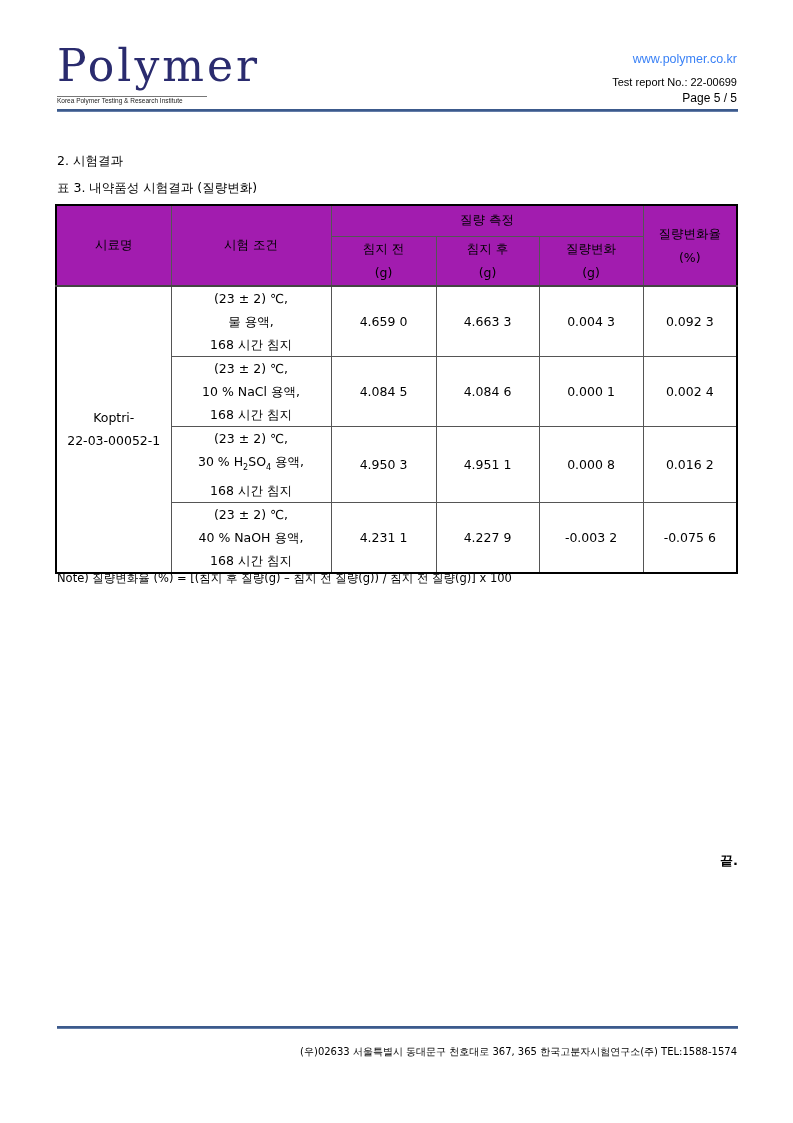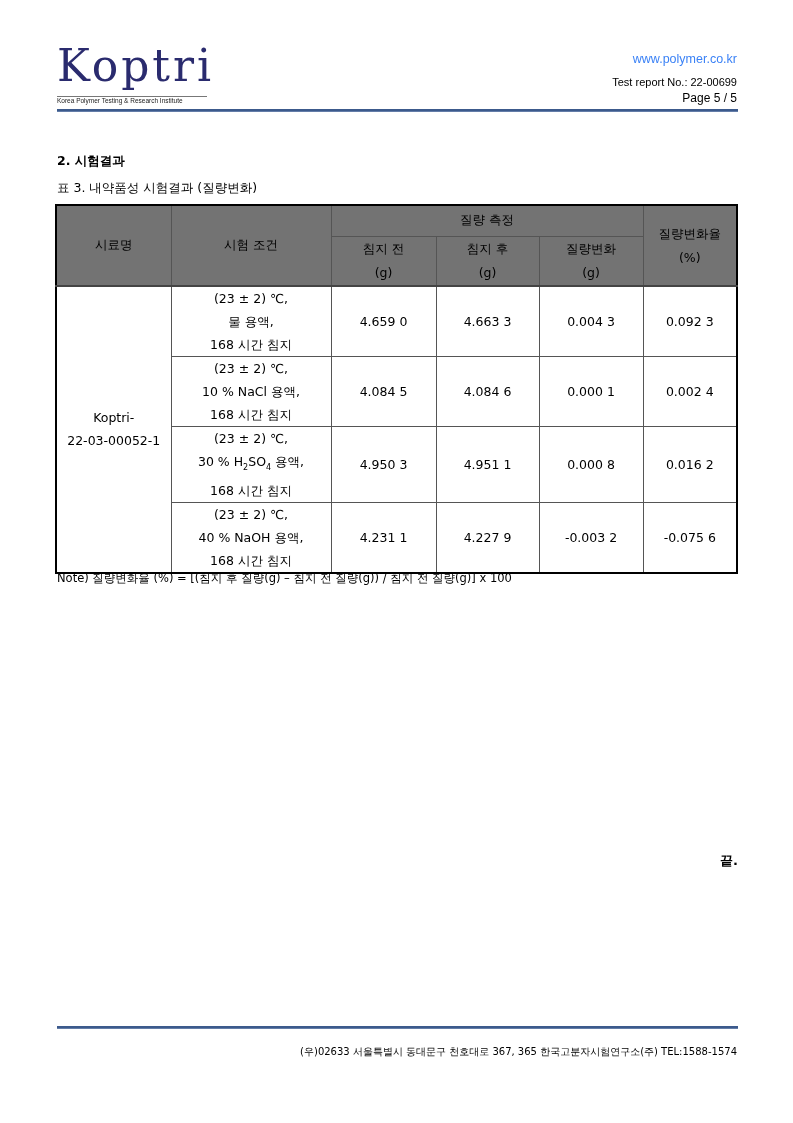--- a/index.html
+++ b/index.html
@@ -9,37 +9,37 @@
   .logo { left:57px; top:40px; font-family:"DejaVu Serif","Liberation Serif",serif;
           font-size:44px; color:#2a2b6e; letter-spacing:3px; line-height:52px; }
   .logo-rule { left:57px; top:96px; width:150px; height:1px; background:#777; }
   .logo-sub { left:57px; top:97px; font-size:6.5px; color:#222; font-family:"Liberation Sans",sans-serif; }
   .hdr-right { right:56px; text-align:right; font-family:"Liberation Sans",sans-serif; }
   .site { top:52px; font-size:12.5px; color:#3b82f6; }
   .report { top:76px; font-size:11px; }
   .page { top:91px; font-size:12px; }
   .rule { left:57px; width:681px; height:3px;
           background:linear-gradient(to bottom,#3c5a8c 0,#3c5a8c 2px,#8aa0c4 3px); }
-  .section-title { left:57px; top:153px; font-size:12.5px; font-weight:bold; }
+  .section-title { left:57px; top:153px; font-size:12.5px; font-weight:normal; }
   .table-caption { left:57px; top:180px; font-size:12.5px; }
   table { position:absolute; left:55px; top:204px; border-collapse:collapse;
           border:2px solid #000; font-size:12.5px; }
   td, th { border:1px solid #555; text-align:center; vertical-align:middle; padding:0; font-weight:normal; }
-  th { background:#737373; }
+  th { background:#a21caf; }
   .hdr-bottom { border-bottom:2px solid #444; }
   .cond { line-height:23px; }
   .note { left:57px; top:571px; font-size:11.5px; }
   .end { left:720px; top:852px; font-size:13px; font-weight:bold; }
   .footer { right:56px; top:1045px; font-size:10px; }
   sub { font-size:8px; }
 </style>
 </head>
 <body>
 
-<div class="abs logo">Koptri</div>
+<div class="abs logo">Polymer</div>
 <div class="abs logo-rule"></div>
 <div class="abs logo-sub">Korea Polymer Testing &amp; Research Institute</div>
 <div class="abs hdr-right site">www.polymer.co.kr</div>
 <div class="abs hdr-right report">Test report No.: 22-00699</div>
 <div class="abs hdr-right page">Page 5 / 5</div>
 <div class="abs rule" style="top:109px;"></div>
 
 <div class="abs section-title">2. 시험결과</div>
 <div class="abs table-caption">표 3. 내약품성 시험결과 (질량변화)</div>
 

